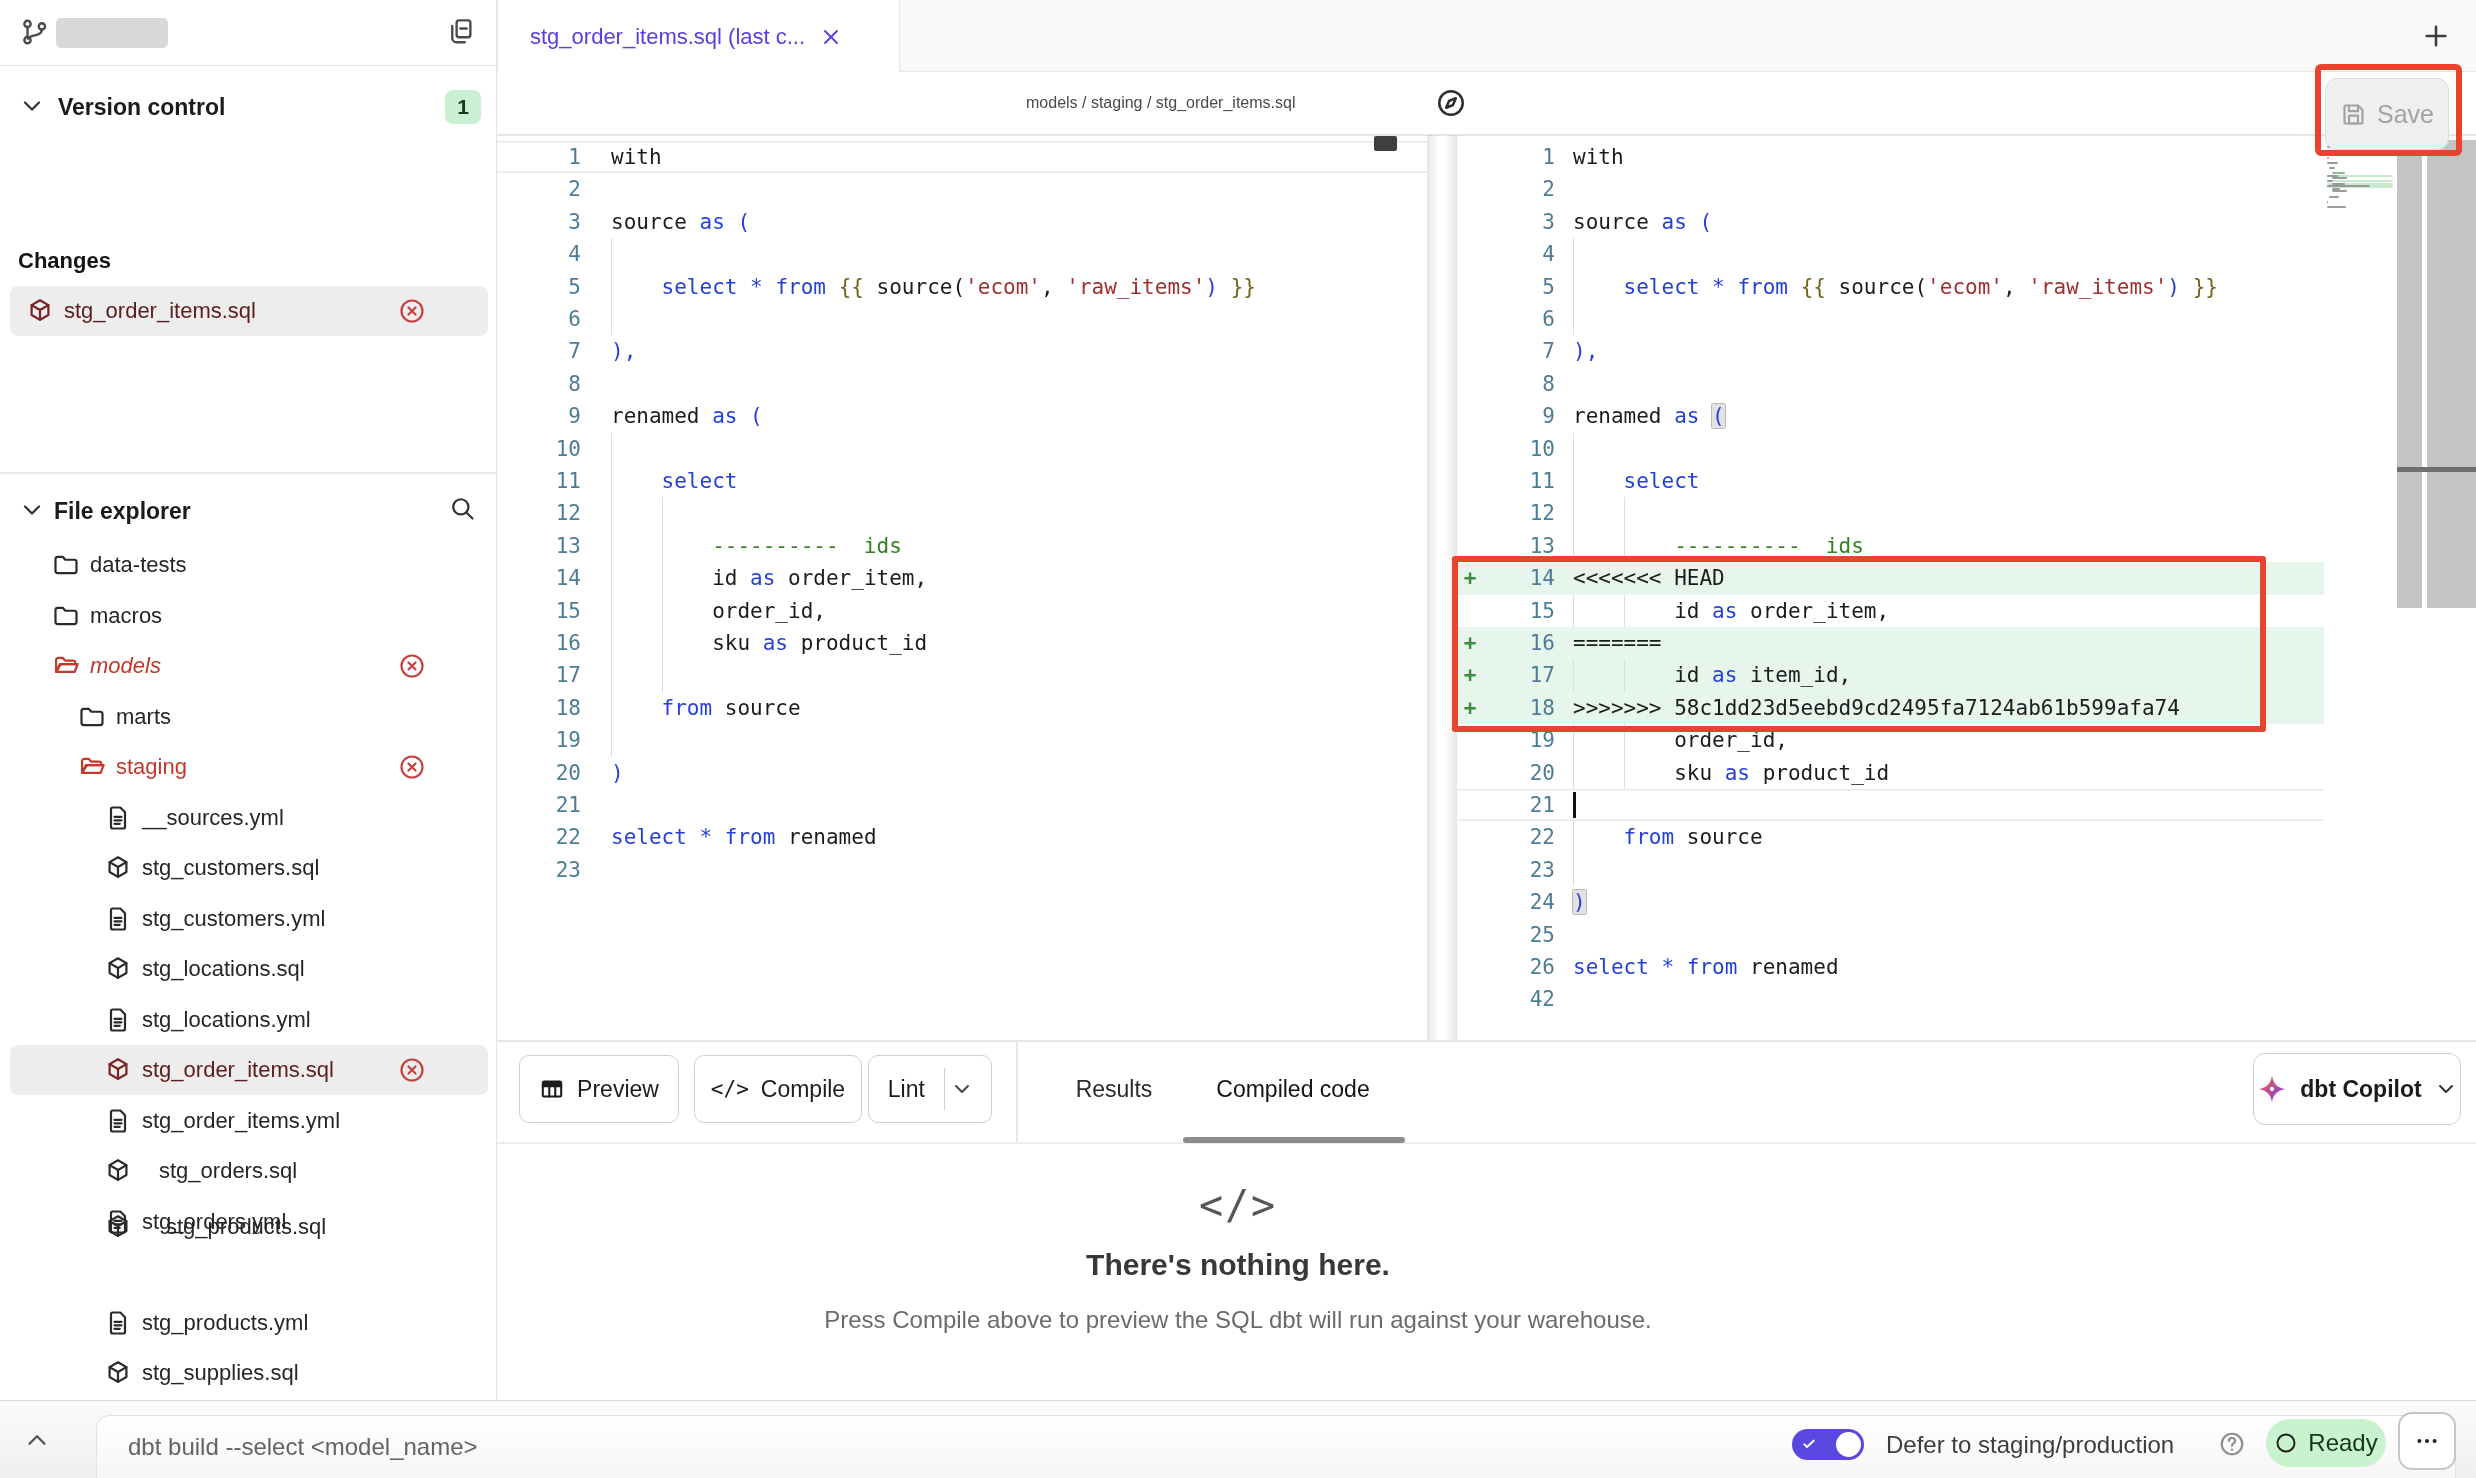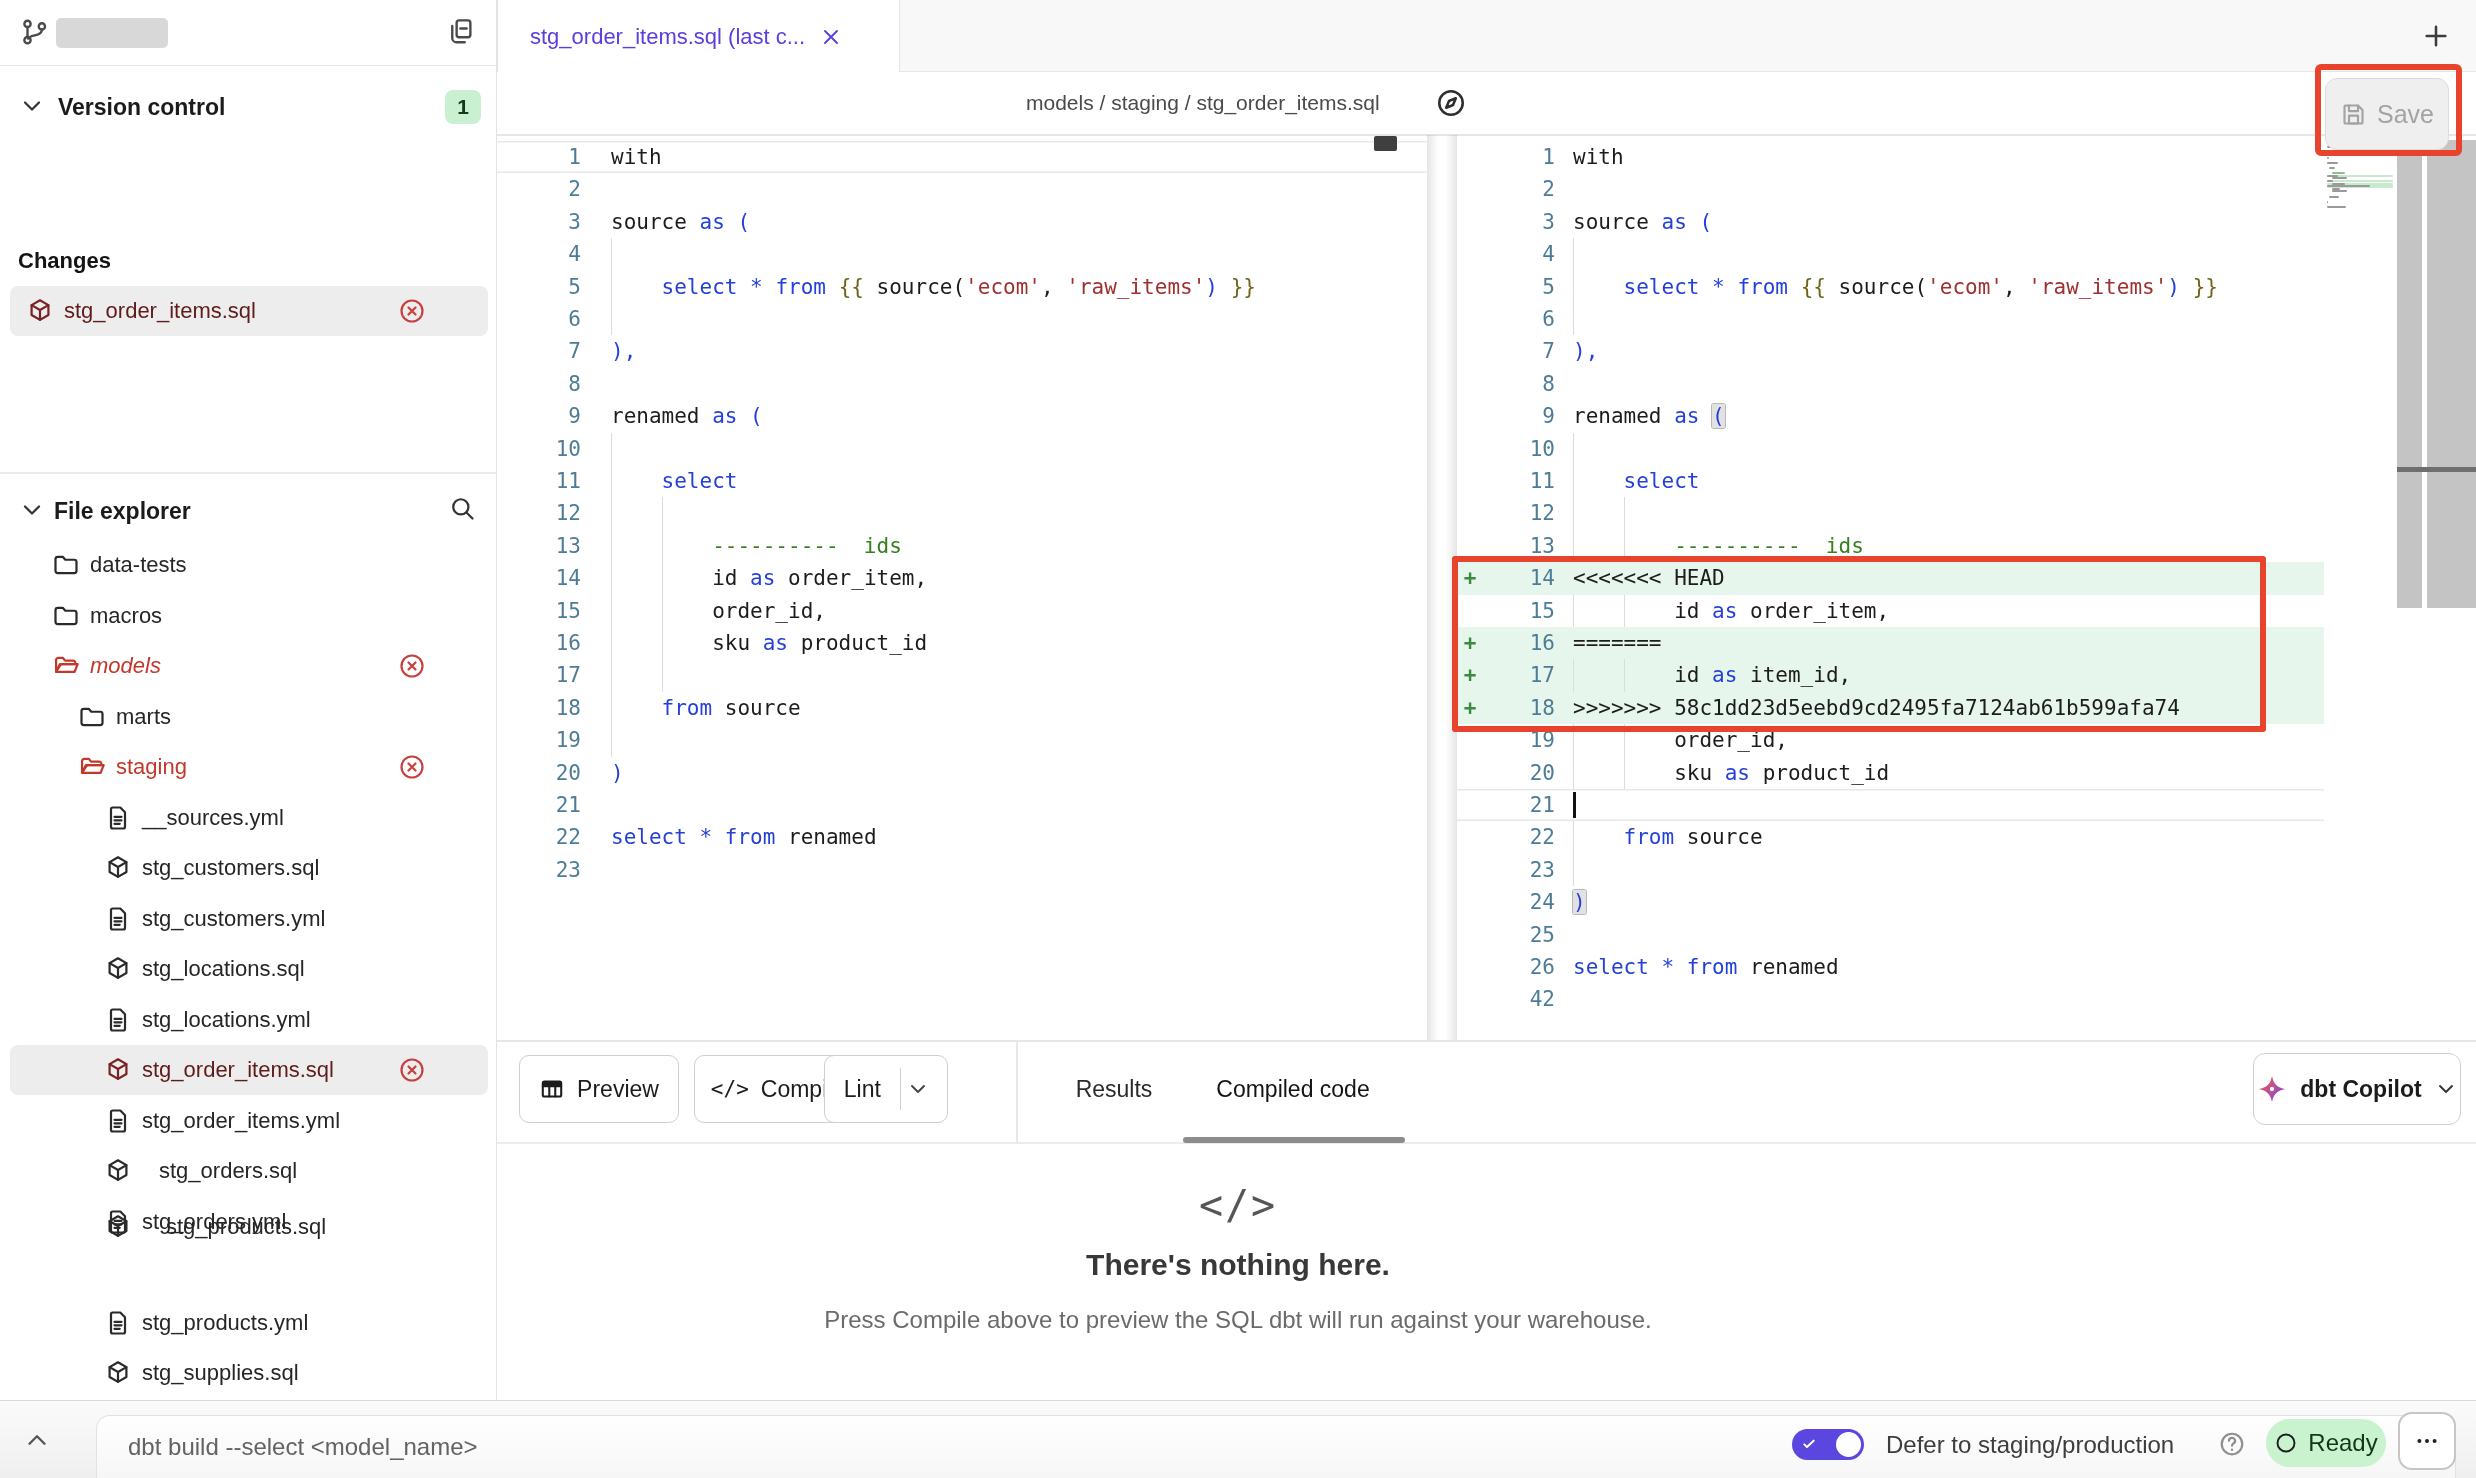--- a/index.html
+++ b/index.html
@@ -28,21 +28,21 @@
   .maroon{color:#5e1c1c !important}
   .redtxt{color:#c2392b !important}
   .x-badge{position:absolute;left:388px;top:11px}
   #fe-divider{position:absolute;left:0;top:472px;width:497px;height:1.5px;background:#e9e9e9}
 
   
   #tabstrip{position:absolute;left:497px;top:0;width:1979px;height:72px;background:#f8f8f8;border-bottom:1.5px solid #e6e6e6}
   #active-tab{position:absolute;left:497px;top:0;width:403px;height:73px;background:#fff;border-left:1.5px solid #e6e6e6;border-right:1.5px solid #e6e6e6;display:flex;align-items:center;padding:0 20px 0 32px;cursor:pointer}
   #active-tab .lbl{color:#5b3de0;font-size:22px;white-space:nowrap;overflow:hidden}
   #breadcrumb-bar{position:absolute;left:497px;top:72px;width:1979px;height:62px;background:#fff}
-  #breadcrumb{position:absolute;left:529px;top:0;height:62px;display:flex;align-items:center;font-size:21px;color:#4a4a4a}
+  #breadcrumb{position:absolute;left:529px;top:0;height:62px;display:flex;align-items:center;font-size:16px;color:#4a4a4a}
   #editor-topline{position:absolute;left:497px;top:134px;width:1979px;height:1.5px;background:#e6e6e6}
 
   
   .pane{position:absolute;background:#fff}
   #pane-left{left:497px;top:141px;width:930px;height:746px}
   #pane-right{left:1457px;top:141px;width:867px;height:875px}
   .crow{position:absolute;left:0;width:100%;height:32.4px;display:flex;font:21px/32.4px var(--mono);color:#1c1c1c}
   .cmark{width:26px;color:#3d8b41;text-align:center;font-weight:700;font-family:var(--mono)}
   .cnum{text-align:right;color:#4d7c96;padding-right:8px}
   .num-l{width:92px}.num-r{width:80px}
@@ -70,21 +70,21 @@
   #anno-save{left:2315px;top:64px;width:147px;height:92px;border-radius:6px}
 
   
   #save-btn{position:absolute;left:2325px;top:78px;width:124px;height:72px;background:#efefef;border:1.5px solid #dcdcdc;border-radius:12px;display:flex;align-items:center;justify-content:center;gap:10px;color:#a3a3a3;font-size:25px}
 
   
   #panel-topline{position:absolute;left:497px;top:1040px;width:1979px;height:1.5px;background:#e6e6e6}
   .tool-btn{position:absolute;top:1055px;height:68px;border:1.5px solid #cfcfcf;border-radius:10px;background:#fff;display:flex;align-items:center;justify-content:center;gap:12px;font-size:23px;color:#1c1c1c;cursor:pointer}
   #btn-preview{left:519px;width:160px}
   #btn-compile{left:694px;width:168px}
-  #btn-lint{left:824px;width:124px;padding:12px}
+  #btn-lint{left:868px;width:124px;padding:12px}
   #btn-lint .main{width:72px;text-align:center}
   #btn-lint .caret{width:50px;height:100%;border-left:1.5px solid #cfcfcf;display:flex;align-items:center;justify-content:center}
   #panel-vdivider{position:absolute;left:1016px;top:1040px;width:1.5px;height:103px;background:#e8e8e8}
   #panel-row-border{position:absolute;left:497px;top:1142px;width:1979px;height:1.5px;background:#ececec}
   .res-tab{position:absolute;top:1055px;height:68px;display:flex;align-items:center;justify-content:center;font-size:23px;cursor:pointer}
   #tab-results{left:1064px;width:100px;color:#2a2a2a}
   #tab-compiled{left:1203px;width:180px;color:#141414}
   #tab-underline{position:absolute;left:1183px;top:1137px;width:222px;height:6px;background:#8c8c8c;border-radius:3px}
   #copilot-btn{position:absolute;left:2253px;top:1053px;width:208px;height:72px;border:1.5px solid #cfcfcf;border-radius:12px;background:#fff;display:flex;align-items:center;justify-content:center;gap:12px;font-size:23px;font-weight:600;color:#1b1b1b;cursor:pointer}
   #empty-icon{position:absolute;left:0;top:1182px;width:100%;text-align:center;font-family:var(--mono);font-size:40px;color:#565656;letter-spacing:2px}

